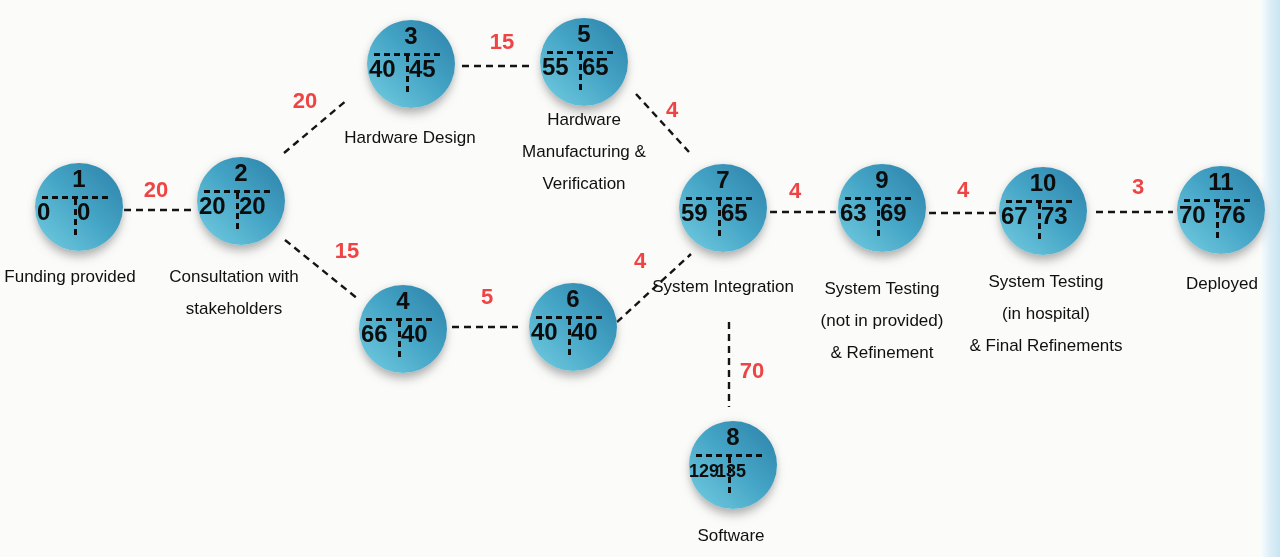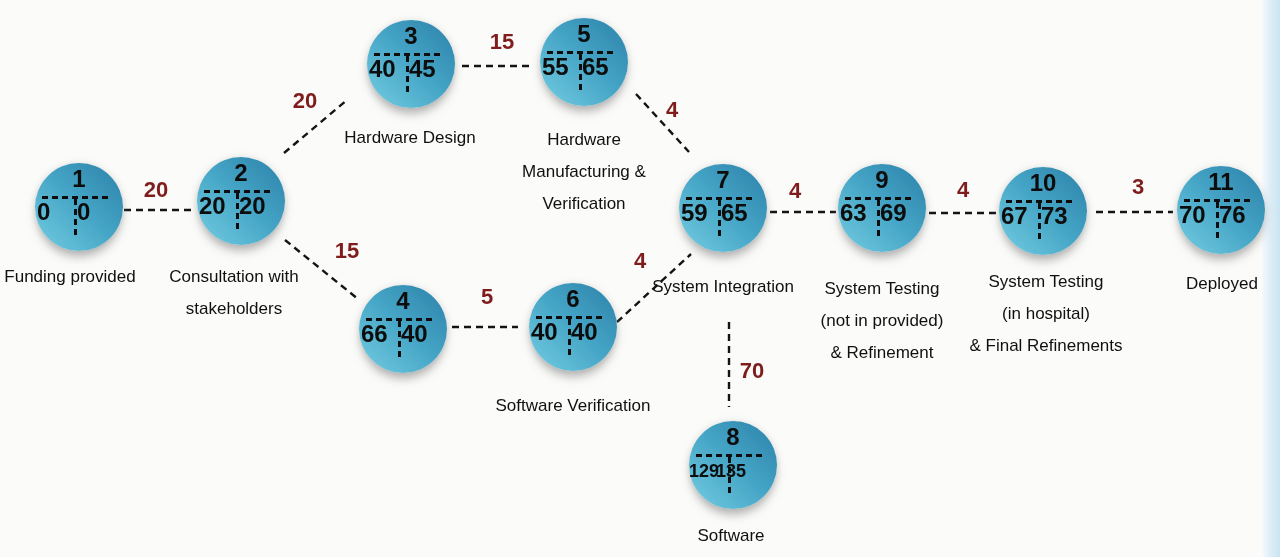--- a/index.html
+++ b/index.html
@@ -20,21 +20,21 @@
   .vline { position:absolute; top:36px; left:39px; width:2.5px; height:39px;
            background:repeating-linear-gradient(180deg,#0e0e0e 0 6px,transparent 6px 10px); }
   .early,.late { position:absolute; top:35px; 
                  font-size:24px; font-weight:600; color:#0d0d0d; }
   .early { left:2px;  width:38px; }
   .late  { left:42px; width:36px; }
   .node.tight .early,.node.tight .late { font-size:18px; top:40px; }
   .node.tight .early { left:0;  width:42px; }
   .node.tight .late  { left:27px; width:42px; }
   .edge-label { position:absolute; transform:translate(-50%,-50%);
-                font-size:22px; font-weight:600; color:#7f1d1d; white-space:nowrap; }
+                font-size:22px; font-weight:600; color:#ef4444; white-space:nowrap; }
   .caption { position:absolute; transform:translateX(-50%); text-align:center;
              font-size:17px; font-weight:400; line-height:32px; color:#101010; white-space:nowrap; }
 </style>
 </head>
 <body>
 
 <div class="canvas">
   <svg id="edges-layer" width="1280" height="557" viewBox="0 0 1280 557">
       <line x1="124" y1="210" x2="196" y2="210" class="edge"></line>
       <line x1="284" y1="153" x2="347" y2="100" class="edge"></line>
@@ -98,35 +98,32 @@
     <div class="early">66</div>
     <div class="late">40</div>
   </div>
     <div class="node" style="left: 540px; top: 18px;">
     <div class="nnum">5</div>
     <div class="hline"></div>
     <div class="vline"></div>
     <div class="early">55</div>
     <div class="late">65</div>
   </div>
-    <div class="caption" style="left: 584px; top: 124px;">
+    <div class="caption" style="left: 584px; top: 104px;">
       <div>Hardware</div>
       <div>Manufacturing &amp;</div>
       <div>Verification</div>
     </div>
     <div class="node" style="left: 529px; top: 283px;">
     <div class="nnum">6</div>
     <div class="hline"></div>
     <div class="vline"></div>
     <div class="early">40</div>
     <div class="late">40</div>
   </div>
-    <div class="caption" style="left: 573px; top: 390px;">
-      <div>Software Verification</div>
-    </div>
     <div class="node" style="left: 679px; top: 164px;">
     <div class="nnum">7</div>
     <div class="hline"></div>
     <div class="vline"></div>
     <div class="early">59</div>
     <div class="late">65</div>
   </div>
     <div class="caption" style="left: 723px; top: 271px;">
       <div>System Integration</div>
     </div>

